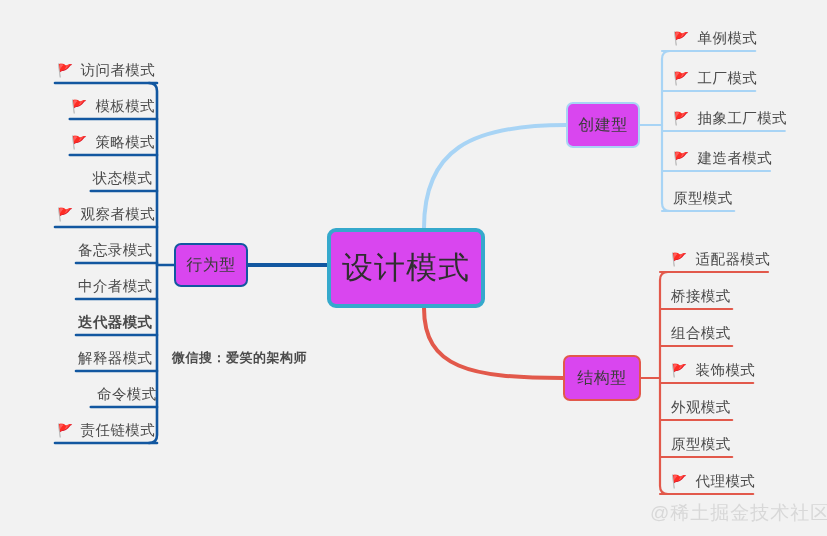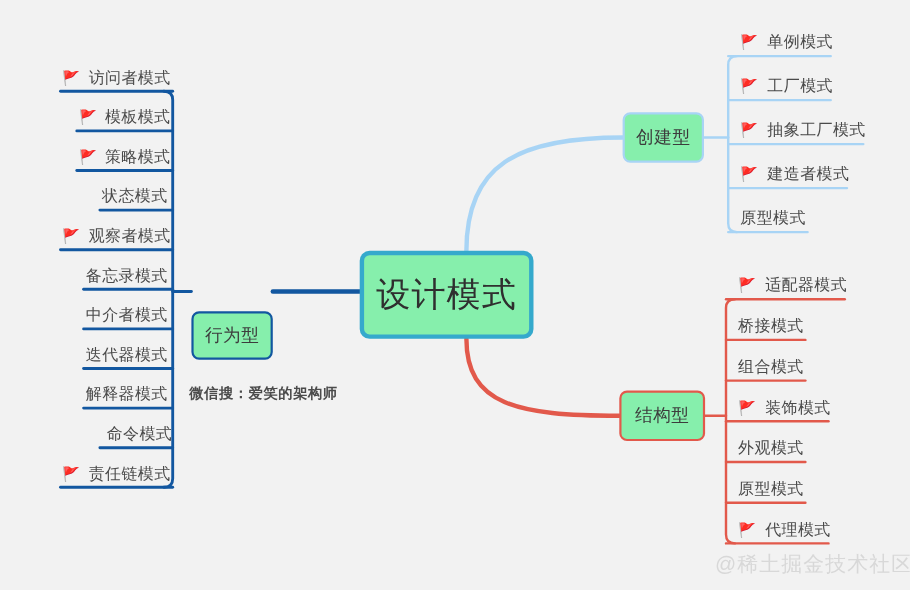--- a/index.html
+++ b/index.html
@@ -26,21 +26,21 @@
     top: 0;
     width: 827px;
     height: 536px;
     pointer-events: none;
   }
 
   
   .node {
     position: absolute;
     box-sizing: border-box;
-    background: #86efac;
+    background: #d946ef;
     display: flex;
     align-items: center;
     justify-content: center;
     color: #3c3c3c;
     white-space: nowrap;
   }
   .node-root {
     border: 4px solid #35a9cc;
     border-radius: 9px;
     font-size: 31px;
@@ -130,21 +130,21 @@
       <path d="M 641 378 L 660 378" stroke="#e2594b" stroke-width="2.2" fill="none" stroke-linecap="round"></path>
       <path d="M 327 265 L 248 265" stroke="#1257a0" stroke-width="4" fill="none" stroke-linecap="round"></path>
       <path d="M 424 228 C 424 150 470 125 566 125" stroke="#a8d4f5" stroke-width="4" fill="none" stroke-linecap="round"></path>
       <path d="M 424 308 C 424 368 470 378 563 378" stroke="#e2594b" stroke-width="4" fill="none" stroke-linecap="round"></path>
     </svg>
 
   <div class="node node-root" style="left:327px; top:228px; width:158px; height:80px;text-align:center;">
     <span>设计模式</span>
   </div>
 
-  <div class="node node-branch behavioral" style="left:174px; top:243px; width:74px; height:44px;margin-top:40px;">
+  <div class="node node-branch behavioral" style="left:174px; top:243px; width:74px; height:44px;">
     <span>行为型</span>
   </div>
 
   <div class="node node-branch creational" style="left:566px; top:102px; width:74px; height:46px;">
     <span>创建型</span>
   </div>
 
   <div class="node node-branch structural" style="left:563px; top:355px; width:78px; height:46px;">
     <span>结构型</span>
   </div>
@@ -168,21 +168,21 @@
       <div class="leaf left" style="top: 204px; height: 20px; left: 57px;">
         <span class="flag">🚩</span>
         <span class="leaf-text">观察者模式</span>
       </div>
       <div class="leaf left" style="top: 240px; height: 20px; left: 78px;">
         <span class="leaf-text">备忘录模式</span>
       </div>
       <div class="leaf left" style="top: 276px; height: 20px; left: 78px;">
         <span class="leaf-text">中介者模式</span>
       </div>
-      <div class="leaf left" style="top: 312px; height: 20px; left: 78px;">
+      <div class="leaf left" style="top: 312px; height: 20px; left: 78px; font-weight: bold;">
         <span class="leaf-text">迭代器模式</span>
       </div>
       <div class="leaf left" style="top: 348px; height: 20px; left: 78px;">
         <span class="leaf-text">解释器模式</span>
       </div>
       <div class="leaf left" style="top: 384px; height: 20px; left: 97px;">
         <span class="leaf-text">命令模式</span>
       </div>
       <div class="leaf left" style="top: 420px; height: 20px; left: 57px;">
         <span class="flag">🚩</span>

